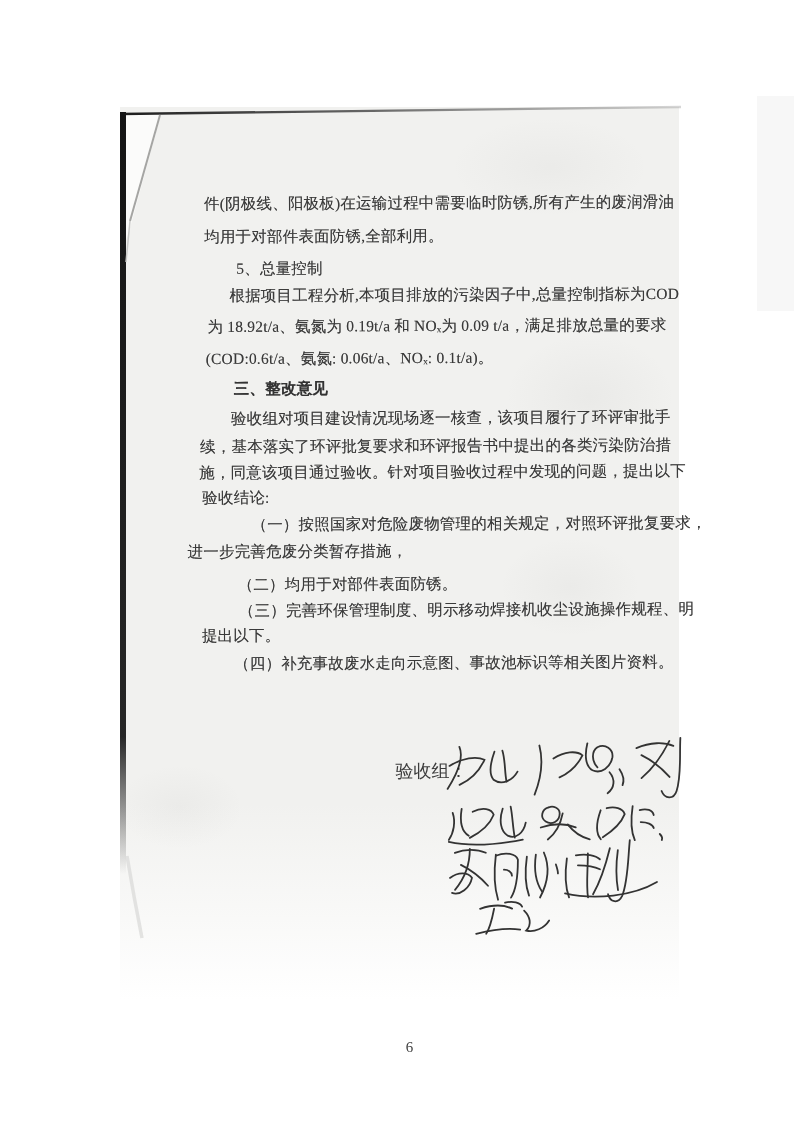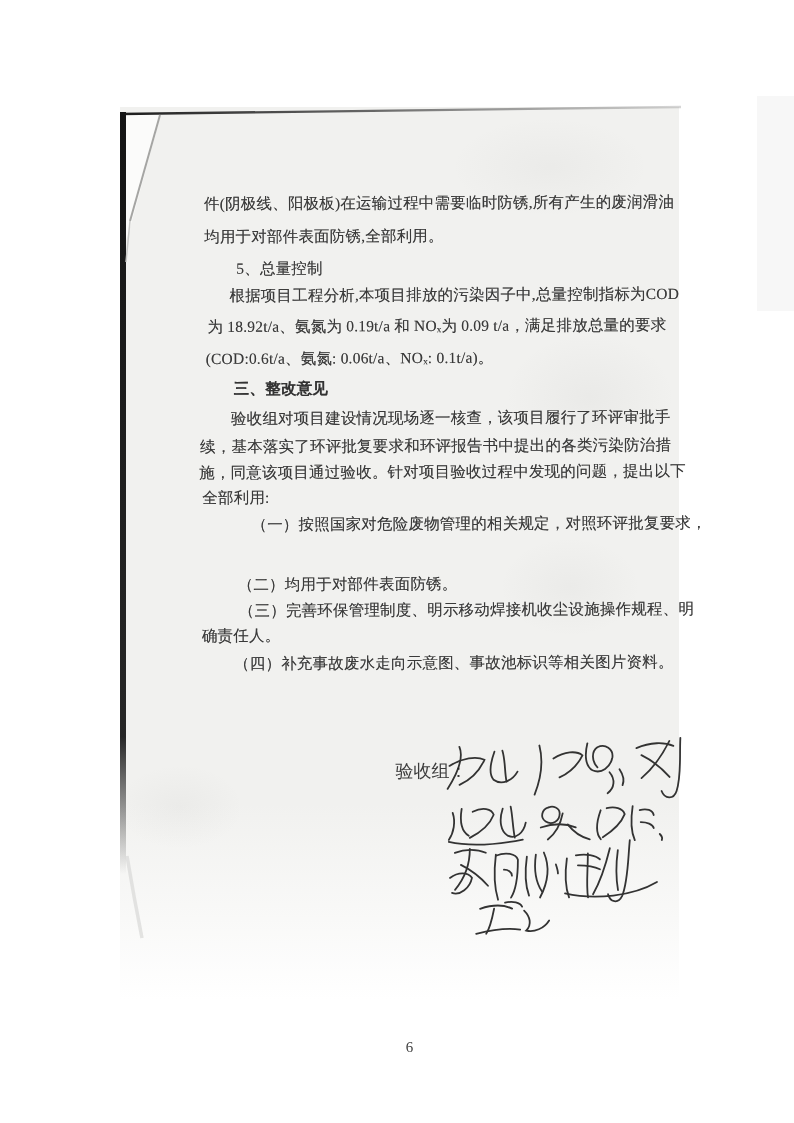--- a/index.html
+++ b/index.html
@@ -58,25 +58,26 @@
   <div class="ln" style="left:204px;top:195px">件(阴极线、阳极板)在运输过程中需要临时防锈,所有产生的废润滑油</div>
   <div class="ln" style="left:204px;top:228px">均用于对部件表面防锈,全部利用。</div>
   <div class="ln" style="left:236px;top:260px">5、总量控制</div>
   <div class="ln" style="left:229px;top:287px">根据项目工程分析,本项目排放的污染因子中,总量控制指标为COD</div>
   <div class="ln" style="left:207px;top:318px">为 18.92t/a、氨氮为 0.19t/a 和 NOₓ为 0.09 t/a，满足排放总量的要求</div>
   <div class="ln" style="left:205px;top:350px">(COD:0.6t/a、氨氮: 0.06t/a、NOₓ: 0.1t/a)。</div>
   <div class="ln bold" style="left:233px;top:380px">三、整改意见</div>
   <div class="ln" style="left:230px;top:410px">验收组对项目建设情况现场逐一核查，该项目履行了环评审批手</div>
   <div class="ln" style="left:199px;top:438px">续，基本落实了环评批复要求和环评报告书中提出的各类污染防治措</div>
   <div class="ln" style="left:198px;top:464px">施，同意该项目通过验收。针对项目验收过程中发现的问题，提出以下</div>
-  <div class="ln" style="left:201px;top:489px">全部利用:</div>
+  <div class="ln" style="left:201px;top:489px">验收结论:</div>
   <div class="ln" style="left:250px;top:516px">（一）按照国家对危险废物管理的相关规定，对照环评批复要求，</div>
+  <div class="ln" style="left:186px;top:543px">进一步完善危废分类暂存措施，</div>
   <div class="ln" style="left:236px;top:576px">（二）均用于对部件表面防锈。</div>
   <div class="ln" style="left:237px;top:602px">（三）完善环保管理制度、明示移动焊接机收尘设施操作规程、明</div>
-  <div class="ln" style="left:200px;top:627px">确责任人。</div>
+  <div class="ln" style="left:200px;top:627px">提出以下。</div>
   <div class="ln" style="left:232px;top:655px">（四）补充事故废水走向示意图、事故池标识等相关图片资料。</div>
 
   <div class="sig-label">验收组：</div>
 
   <svg class="overlay" width="794" height="1123" viewBox="0 0 794 1123" fill="none" stroke="#232323" stroke-width="1.8" stroke-linecap="round" opacity="0.92">
     <g>
       <path d="M457,748 C462,760 454,776 445,790"></path>
       <path d="M447,767 C460,759 474,757 482,761 C477,772 468,781 457,786"></path>
       <path d="M492,753 C488,764 486,775 491,781 C499,787 510,782 515,773"></path>
       <path d="M500,752 C503,762 502,773 504,783"></path>

